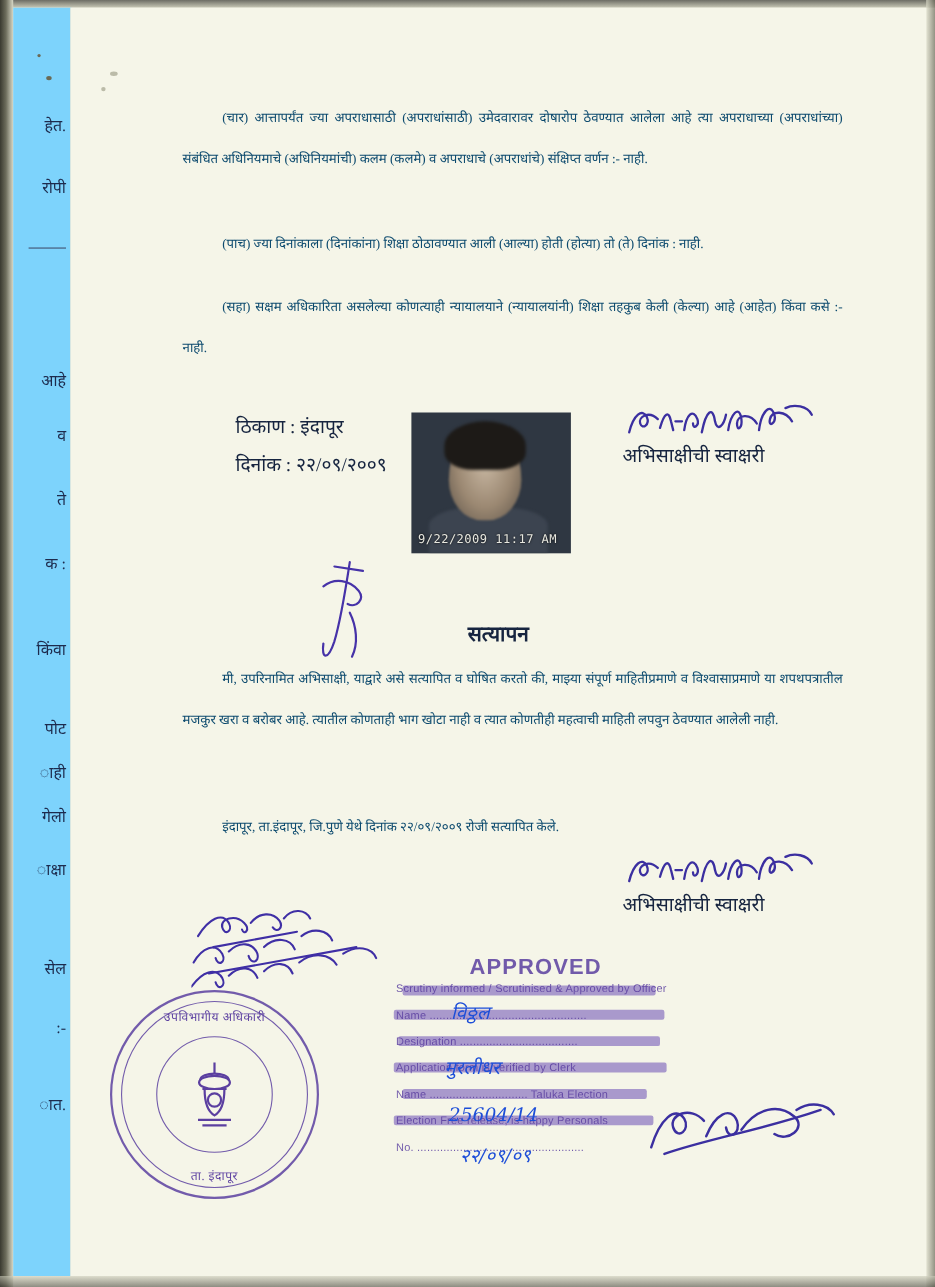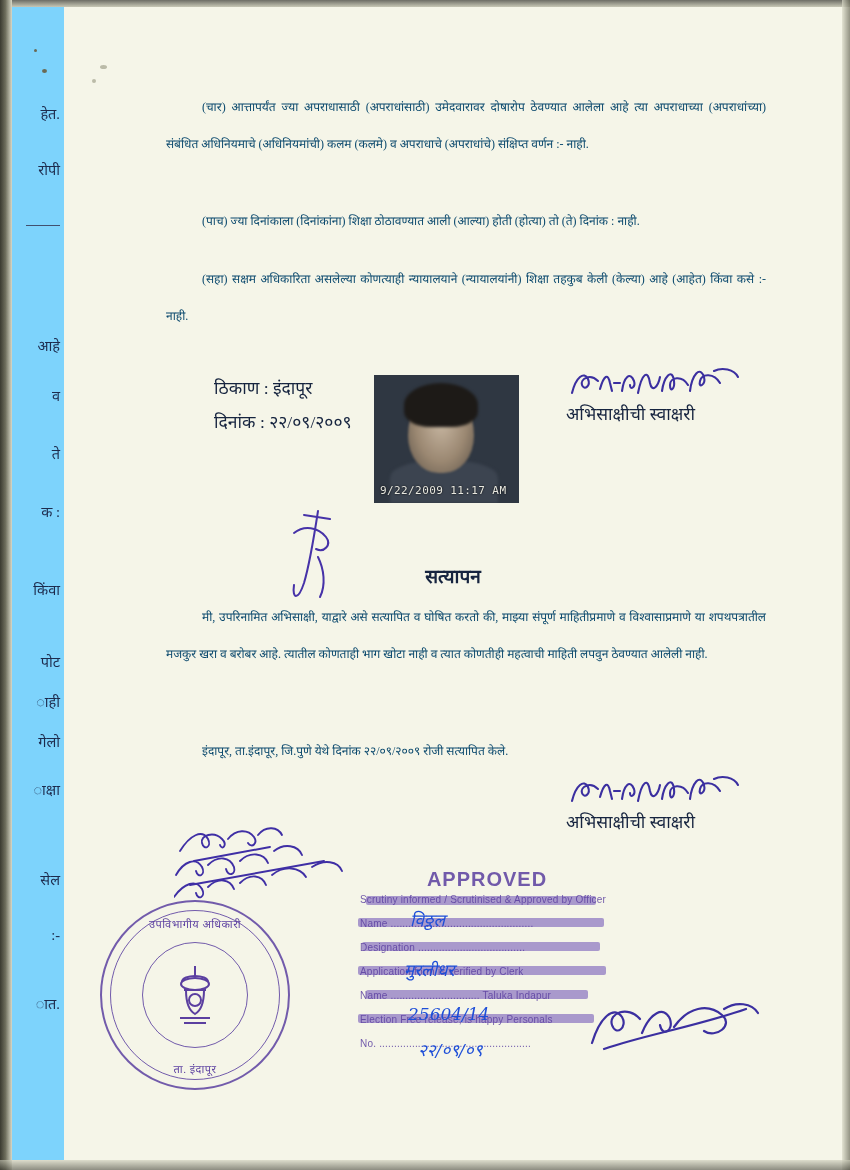--- a/index.html
+++ b/index.html
@@ -447,21 +447,21 @@
     <div class="bar" style="left:6px;  top:56px; width:246px; height:9px;"></div>
     <div class="bar" style="left:10px; top:80px; width:238px; height:9px;"></div>
     <div class="bar" style="left:6px;  top:104px; width:248px; height:9px;"></div>
     <div class="bar" style="left:14px; top:128px; width:222px; height:9px;"></div>
     <div class="bar" style="left:6px;  top:152px; width:236px; height:9px;"></div>
 
     <div class="line" style="top:32px;">Scrutiny informed / Scrutinised &amp; Approved by Officer</div>
     <div class="line" style="top:56px;">Name ................................................</div>
     <div class="line" style="top:80px;">Designation ....................................</div>
     <div class="line" style="top:104px;">Application form is verified by Clerk</div>
-    <div class="line" style="top:128px;">Name ..............................  Taluka Indapur</div>
+    <div class="line" style="top:128px;">Name ..............................  Taluka Election</div>
     <div class="line" style="top:152px;">Election Free release, is happy Personals</div>
     <div class="line" style="top:176px;">No. ...................................................</div>
 
     <div class="handwrite" style="left:58px; top:46px;">विठ्ठल</div>
     <div class="handwrite" style="left:52px; top:96px;">मुरलीधर</div>
     <div class="handwrite" style="left:56px; top:142px;">25604/14</div>
     <div class="handwrite" style="left:66px; top:176px;">२२/०९/०९</div>
   </div>
 
 </div>

